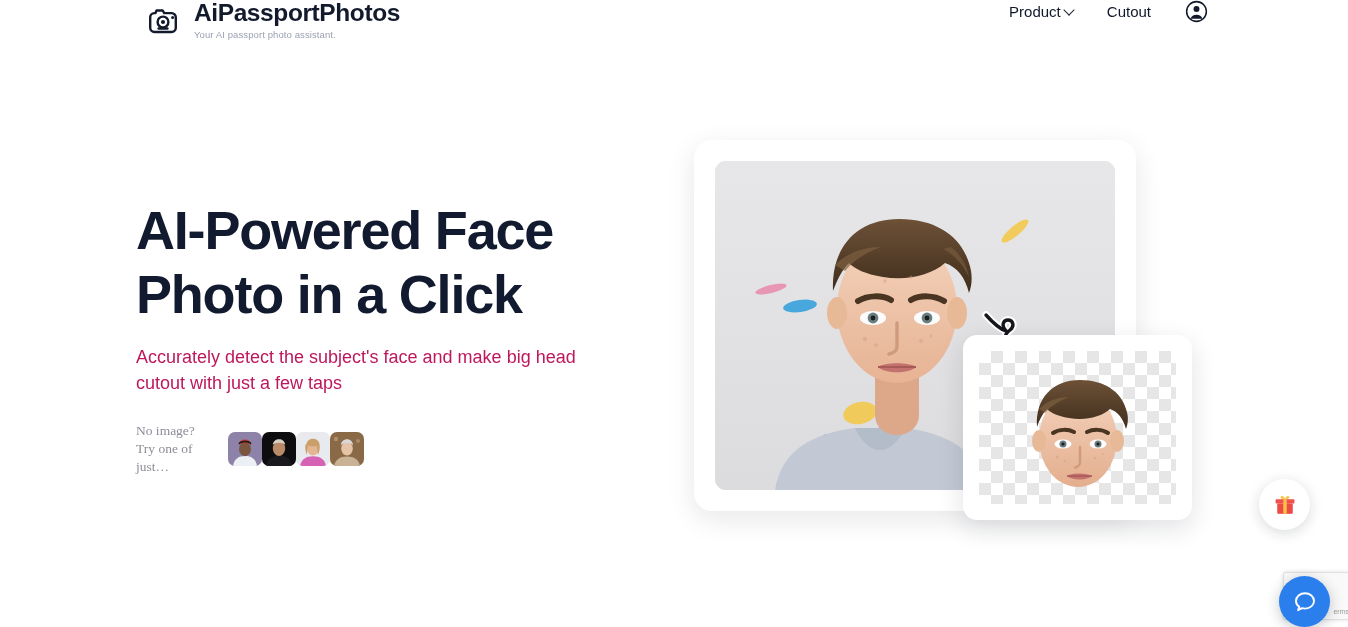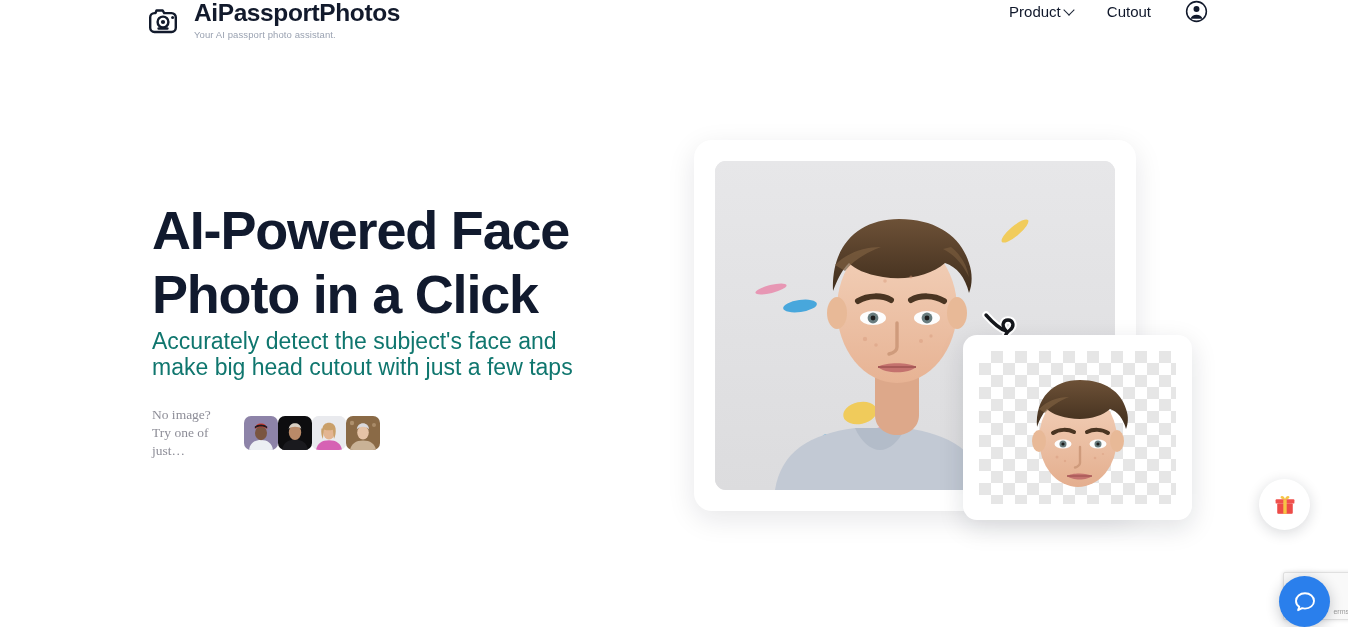--- a/index.html
+++ b/index.html
@@ -79,38 +79,38 @@
     border-right: 1.4px solid #1c2536;
     border-bottom: 1.4px solid #1c2536;
     transform: translateY(-2px) rotate(45deg);
   }
 
   .account-icon { width: 23px; height: 23px; display: block; }
 
   
   .hero-copy {
     position: absolute;
-    left: 152px;
+    left: 136px;
     top: 198px;
     width: 560px;
   }
 
   .hero-title {
     font-size: 54px;
     line-height: 64px;
     font-weight: bold;
     letter-spacing: -1.2px;
     color: #111a2e;
   }
 
   .hero-sub {
-    margin-top: 2px;
-    font-size: 23px;
+    margin-top: 18px;
+    font-size: 18px;
     line-height: 26px;
-    color: #0f766e;
+    color: #be185d;
     max-width: 445px;
   }
 
   .upload-btn {
     margin-top: 32px;
     width: 378px;
     height: 52px;
     border: none;
     border-radius: 26px;
     background: #3b78f0;

